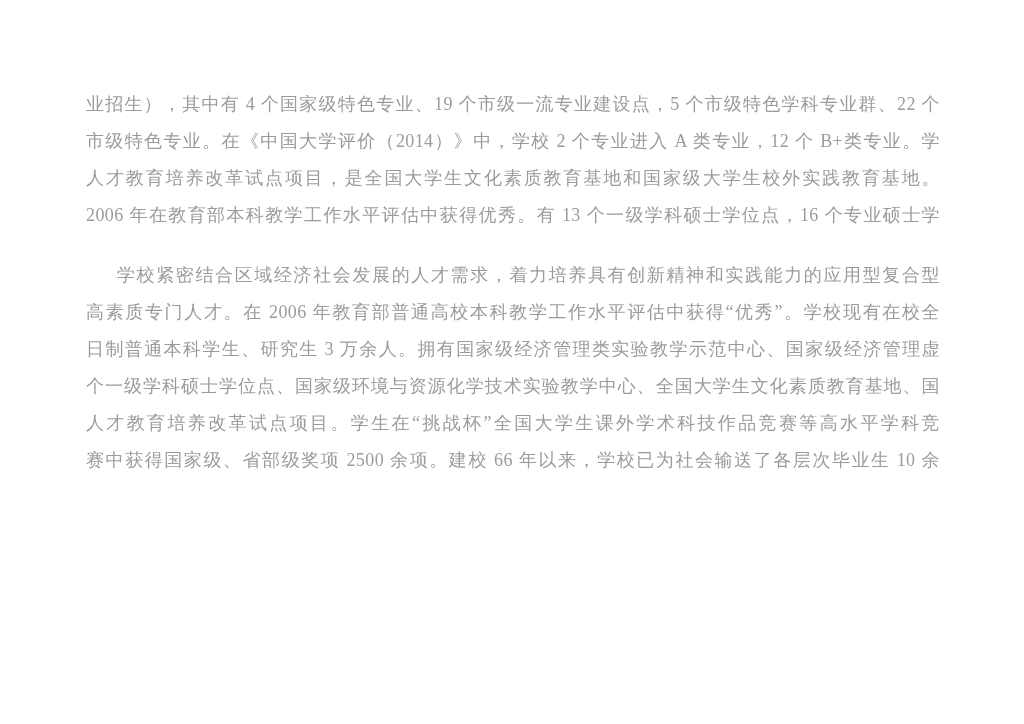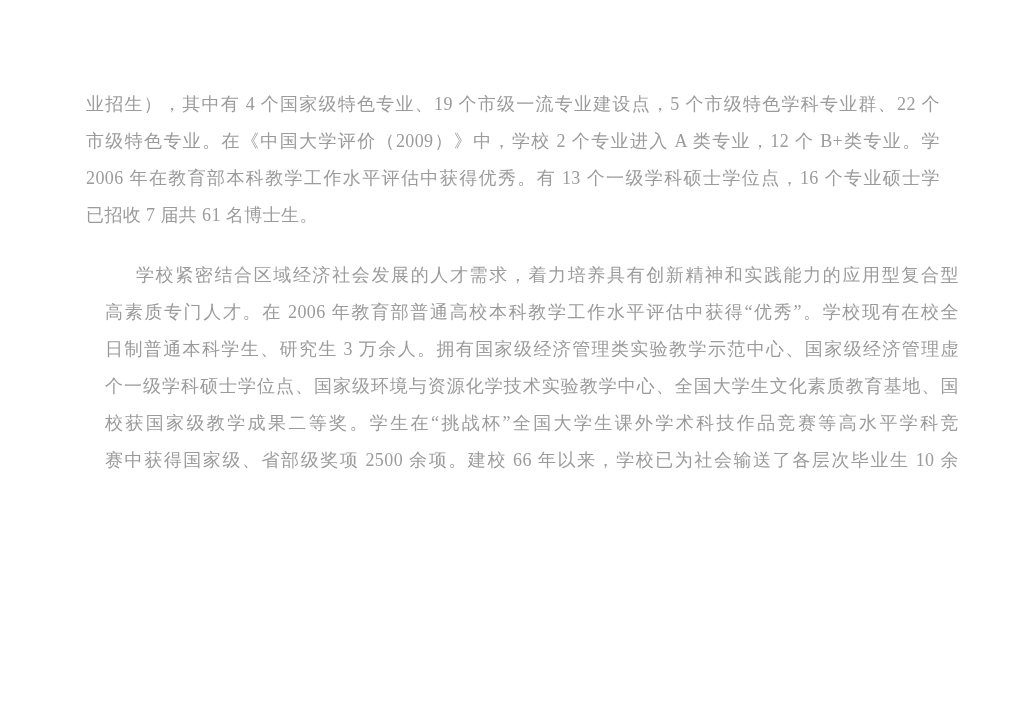--- a/index.html
+++ b/index.html
@@ -21,21 +21,20 @@
     position: absolute;
     left: 86px;
     top: 86px;
     width: 854px;
   }
   .para {
     width: 100%;
   }
   .para + .para {
     margin-top: 23px;
-    margin-left: 19px;
   }
   .line {
     font-size: 18px;
     line-height: 37px;
     color: #9b9b9b;
     letter-spacing: 0.4px;
     text-align: justify;
     text-align-last: justify;
     white-space: normal;
     overflow: hidden;
@@ -50,28 +49,28 @@
   }
 </style>
 </head>
 <body>
 
 <div class="page">
   <div class="text-column">
 
     <div class="para">
       <div class="line">业招生），其中有 4 个国家级特色专业、19 个市级一流专业建设点，5 个市级特色学科专业群、22 个</div>
-      <div class="line">市级特色专业。在《中国大学评价（2009）》中，学校 2 个专业进入 A 类专业，12 个 B+类专业。学</div>
+      <div class="line">市级特色专业。在《中国大学评价（2014）》中，学校 2 个专业进入 A 类专业，12 个 B+类专业。学</div>
+      <div class="line">人才教育培养改革试点项目，是全国大学生文化素质教育基地和国家级大学生校外实践教育基地。</div>
       <div class="line">2006 年在教育部本科教学工作水平评估中获得优秀。有 13 个一级学科硕士学位点，16 个专业硕士学</div>
-      <div class="line line--end">已招收 7 届共 61 名博士生。</div>
     </div>
 
     <div class="para">
       <div class="line line--indent">学校紧密结合区域经济社会发展的人才需求，着力培养具有创新精神和实践能力的应用型复合型</div>
       <div class="line">高素质专门人才。在 2006 年教育部普通高校本科教学工作水平评估中获得“优秀”。学校现有在校全</div>
       <div class="line">日制普通本科学生、研究生 3 万余人。拥有国家级经济管理类实验教学示范中心、国家级经济管理虚</div>
       <div class="line">个一级学科硕士学位点、国家级环境与资源化学技术实验教学中心、全国大学生文化素质教育基地、国</div>
-      <div class="line">校获国家级教学成果二等奖。学生在“挑战杯”全国大学生课外学术科技作品竞赛等高水平学科竞</div>
+      <div class="line">人才教育培养改革试点项目。学生在“挑战杯”全国大学生课外学术科技作品竞赛等高水平学科竞</div>
       <div class="line">赛中获得国家级、省部级奖项 2500 余项。建校 66 年以来，学校已为社会输送了各层次毕业生 10 余</div>
     </div>
 
   </div>
 </div>
 
 </body></html>

